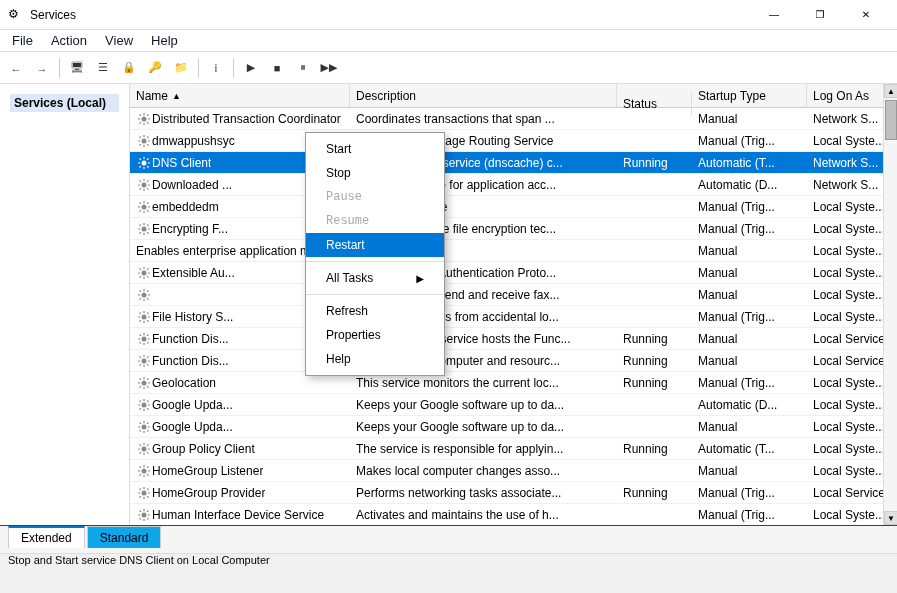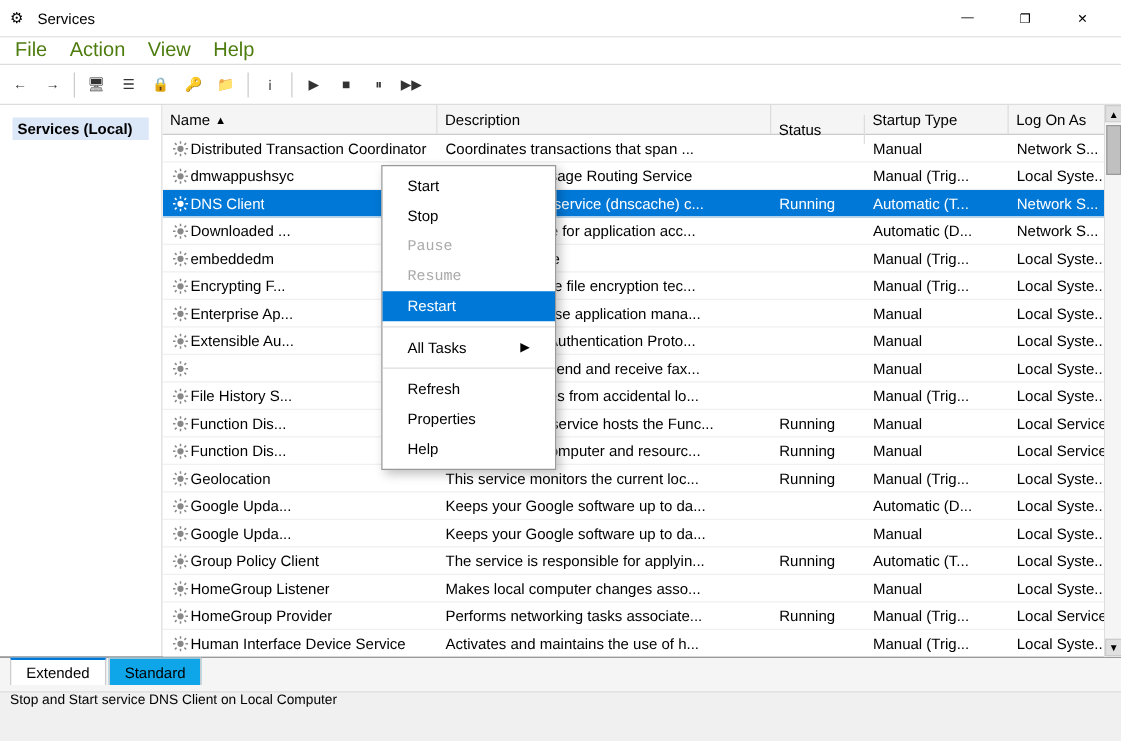--- a/index.html
+++ b/index.html
@@ -58,23 +58,23 @@
       background: #fff;
       height: 22px;
       display: flex;
       align-items: center;
       padding: 0 4px;
       border-bottom: 1px solid #ddd;
       gap: 2px;
     }
     .menu-item {
       padding: 2px 8px;
-      font-size: 16px;
+      font-size: 13px;
       cursor: pointer;
-      color: #4d7c0f;
+      color: #0f172a;
     }
 
     
     .toolbar {
       background: #fff;
       height: 32px;
       display: flex;
       align-items: center;
       padding: 0 4px;
       border-bottom: 1px solid #ddd;
@@ -455,29 +455,20 @@
         </svg>
       </span>
       <span style="overflow:hidden;text-overflow:ellipsis;white-space:nowrap;">Encrypting F...</span>
     </div>
     <div class="service-cell service-desc-cell" style="overflow:hidden;text-overflow:ellipsis;white-space:nowrap;">Provides the core file encryption tec...</div>
     <div class="service-cell service-status-cell"></div>
     <div class="service-cell service-startup-cell">Manual (Trig...</div>
     <div class="service-cell service-logon-cell">Local Syste...</div>
   </div>
         <div class="service-row">
-    <div class="service-cell service-name-cell">
-      <span class="gear-icon">
-        <svg width="14" height="14" viewBox="0 0 14 14" fill="#666">
-          <circle cx="7" cy="7" r="2.5" fill="#888"></circle>
-          <path d="M7 1v2M7 11v2M1 7h2M11 7h2M2.5 2.5l1.4 1.4M10.1 10.1l1.4 1.4M2.5 11.5l1.4-1.4M10.1 3.9l1.4-1.4" stroke="#888" stroke-width="1.2" fill="none"></path>
-        </svg>
-      </span>
-      <span style="overflow:hidden;text-overflow:ellipsis;white-space:nowrap;">Enterprise Ap...</span>
-    </div>
     <div class="service-cell service-desc-cell" style="overflow:hidden;text-overflow:ellipsis;white-space:nowrap;">Enables enterprise application mana...</div>
     <div class="service-cell service-status-cell"></div>
     <div class="service-cell service-startup-cell">Manual</div>
     <div class="service-cell service-logon-cell">Local Syste...</div>
   </div>
         <div class="service-row">
     <div class="service-cell service-name-cell">
       <span class="gear-icon">
         <svg width="14" height="14" viewBox="0 0 14 14" fill="#666">
           <circle cx="7" cy="7" r="2.5" fill="#888"></circle>

